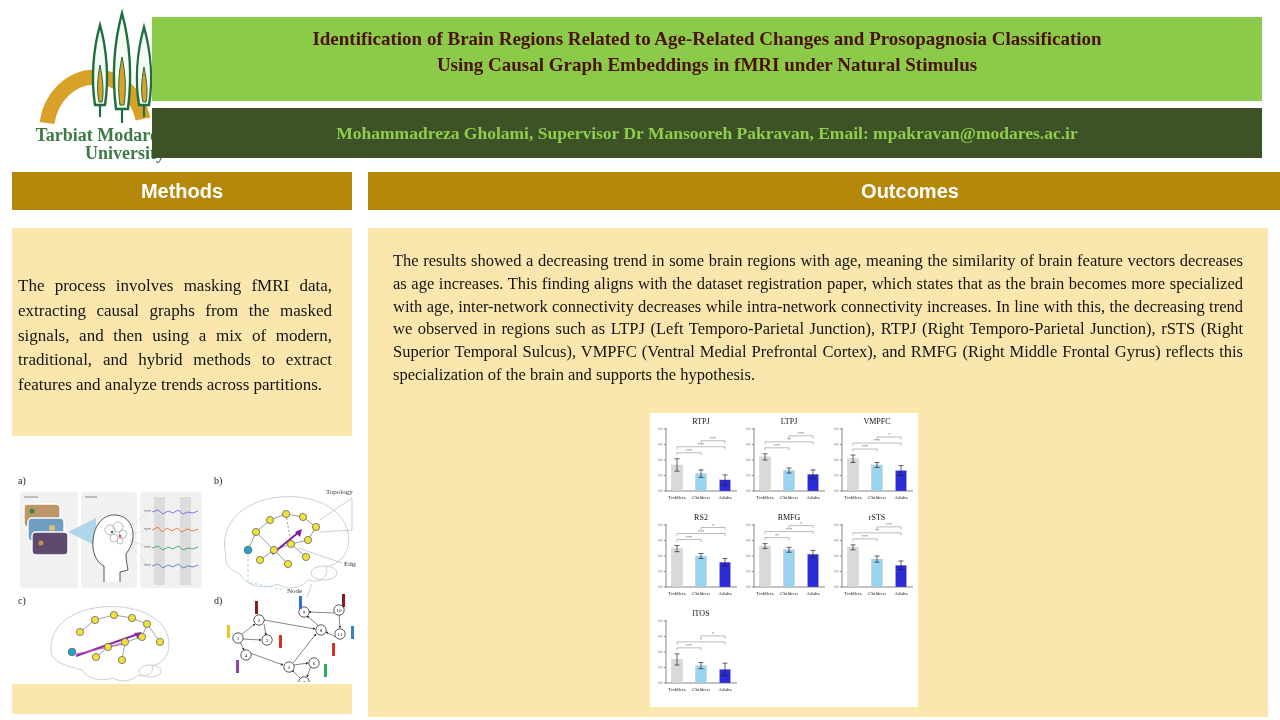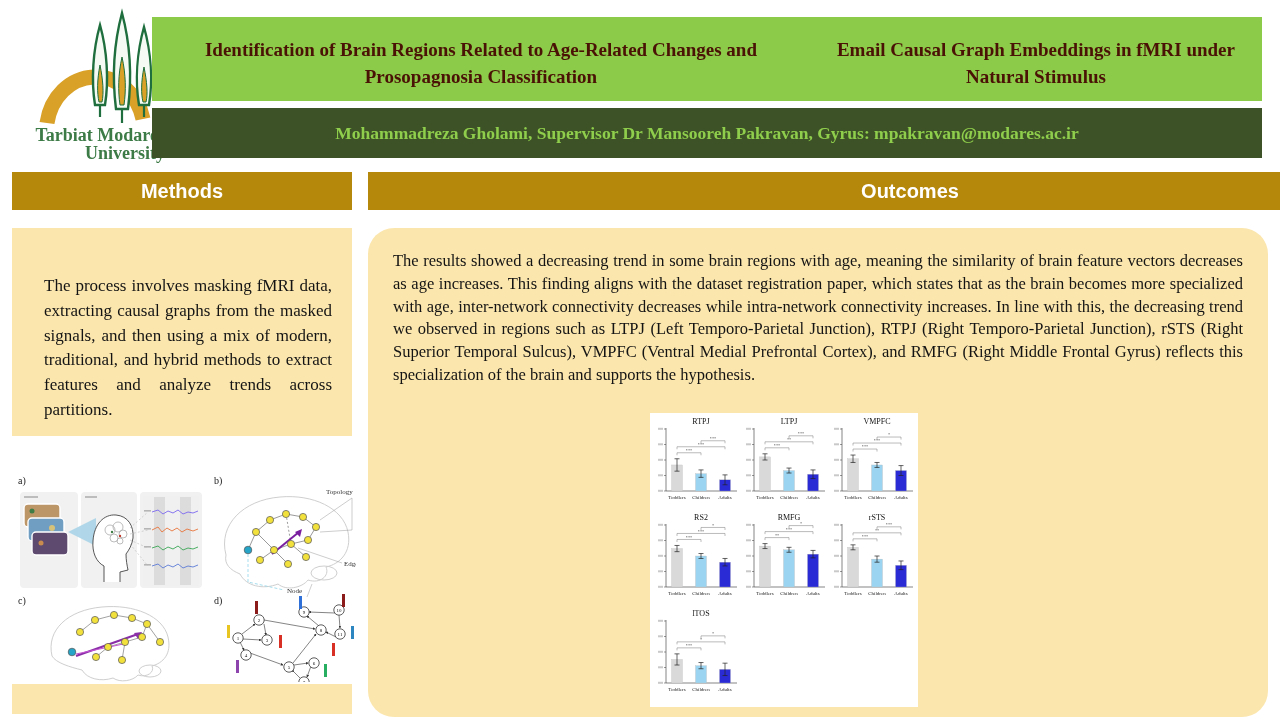--- a/index.html
+++ b/index.html
@@ -1,34 +1,34 @@
 <!DOCTYPE html>
 <html><head>
 <meta charset="utf-8">
 <style>
   html,body{margin:0;padding:0;}
   body{width:1280px;height:720px;position:relative;background:#ffffff;
        font-family:"Liberation Serif","DejaVu Serif",serif;overflow:hidden;}
   .abs{position:absolute;}
   #title-bar{left:152px;top:17px;width:1110px;height:84px;background:#8ccb4a;
-       display:flex;flex-direction:row;align-items:center;justify-content:flex-start;
+       display:flex;flex-direction:column;align-items:center;justify-content:flex-start;
        padding-top:9px;box-sizing:border-box;}
   #title-bar .t{font-weight:bold;font-size:19px;line-height:1.38;color:#4a1105;text-align:center;}
   #authors-bar{left:152px;top:108px;width:1110px;height:50px;background:#3d5226;
        display:flex;align-items:center;justify-content:center;}
   #authors-bar .a{font-weight:bold;font-size:17.5px;color:#8fce4c;text-align:center;}
   .col-header{background:#b5870a;display:flex;align-items:center;justify-content:center;
        font-family:"Liberation Sans","DejaVu Sans",sans-serif;font-weight:bold;
        font-size:20px;color:#ffffff;}
   #methods-header{left:12px;top:172px;width:340px;height:38px;}
   #outcomes-header{left:368px;top:172px;width:1084px;height:38px;}
   .cream{background:#fbe6ad;}
-  #methods-box{left:12px;top:228px;width:340px;height:208px;box-sizing:border-box;padding:46px 20px 0 32px;}
+  #methods-box{left:12px;top:228px;width:340px;height:208px;box-sizing:border-box;padding:46px 20px 0 6px;}
   #methods-box .body-text{font-size:17px;line-height:1.46;text-align:justify;color:#141414;}
-  #outcomes-box{left:368px;top:228px;width:900px;height:489px;box-sizing:border-box;padding:22px 25px 0 25px;border-radius:26px;}
+  #outcomes-box{left:368px;top:228px;width:900px;height:489px;box-sizing:border-box;padding:22px 25px 0 25px;}
   #outcomes-box .body-text{font-size:16.5px;line-height:1.38;text-align:justify;color:#141414;}
   #methods-figure{left:8px;top:470px;width:348px;height:212px;background:#ffffff;}
   #methods-bottom-box{left:12px;top:684px;width:340px;height:30px;}
   #outcomes-figure{left:650px;top:413px;width:268px;height:294px;background:#ffffff;}
   #logo{left:15px;top:5px;width:165px;height:158px;background:#ffffff;}
   svg text{font-family:"Liberation Serif","DejaVu Serif",serif;}
 </style>
 </head>
 <body>
 
@@ -48,25 +48,25 @@
       <line x1="107" y1="104" x2="107" y2="118" stroke="#1e6f3d" stroke-width="2.2"></line>
       <line x1="129" y1="100" x2="129" y2="112" stroke="#1e6f3d" stroke-width="2.2"></line>
     </g>
     <text x="150" y="136" text-anchor="end" font-family="Liberation Sans, sans-serif" font-weight="bold" font-size="18" fill="#3c7a46">Tarbiat Modares</text>
     <text x="150" y="154" text-anchor="end" font-family="Liberation Sans, sans-serif" font-weight="bold" font-size="18" fill="#3c7a46">University</text>
   </svg>
 </div>
 
 <div id="title-bar" class="abs">
   <div class="t">Identification of Brain Regions Related to Age-Related Changes and Prosopagnosia Classification</div>
-  <div class="t">Email Causal Graph Embeddings in fMRI under Natural Stimulus</div>
+  <div class="t">Using Causal Graph Embeddings in fMRI under Natural Stimulus</div>
 </div>
 
 <div id="authors-bar" class="abs">
-  <div class="a">Mohammadreza Gholami, Supervisor Dr Mansooreh Pakravan, Gyrus: mpakravan@modares.ac.ir</div>
+  <div class="a">Mohammadreza Gholami, Supervisor Dr Mansooreh Pakravan, Email: mpakravan@modares.ac.ir</div>
 </div>
 
 <div id="methods-header" class="abs col-header">
   <span>Methods</span>
 </div>
 <div id="outcomes-header" class="abs col-header">
   <span>Outcomes</span>
 </div>
 
 <div id="methods-box" class="abs cream">

